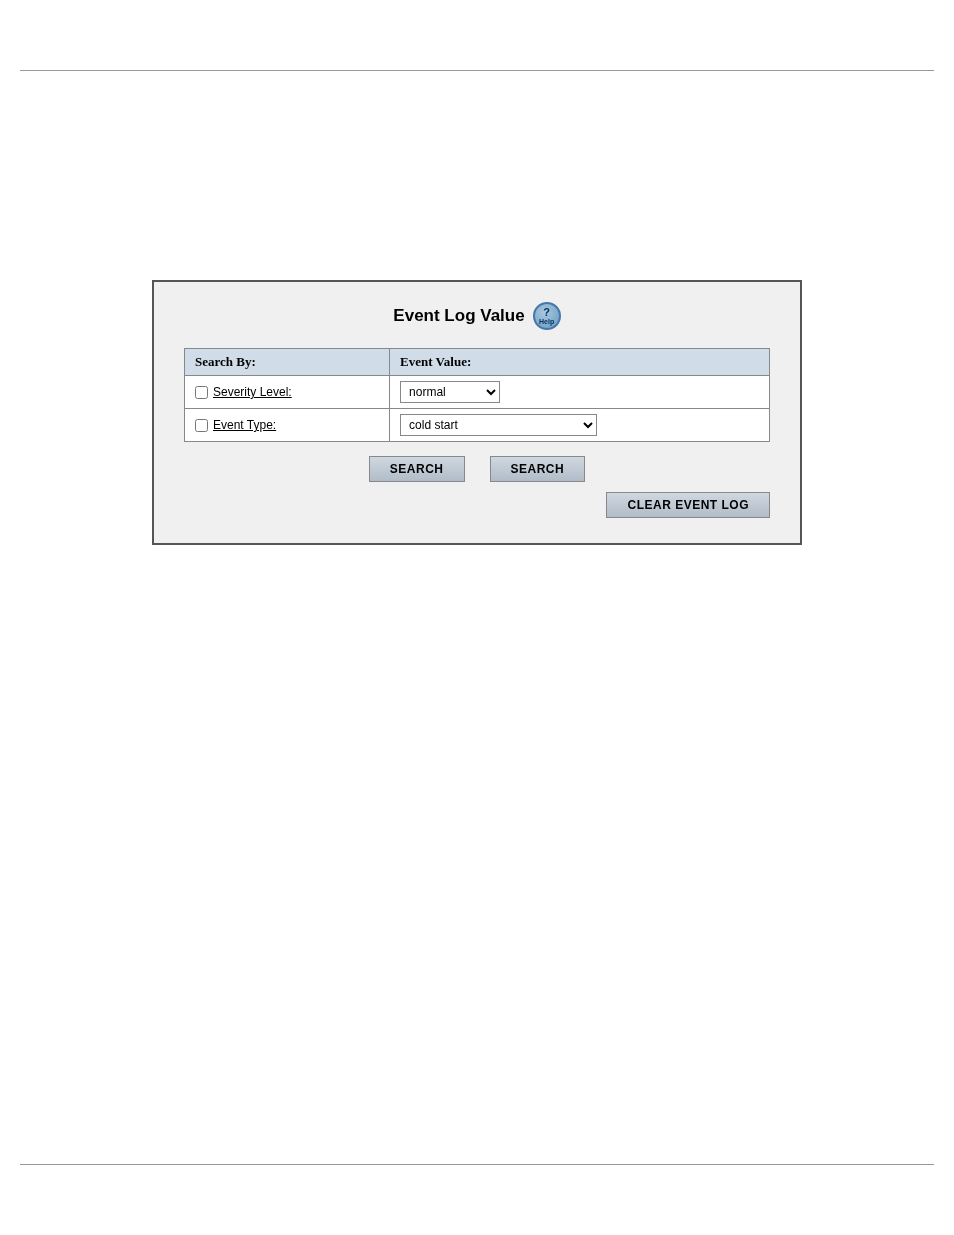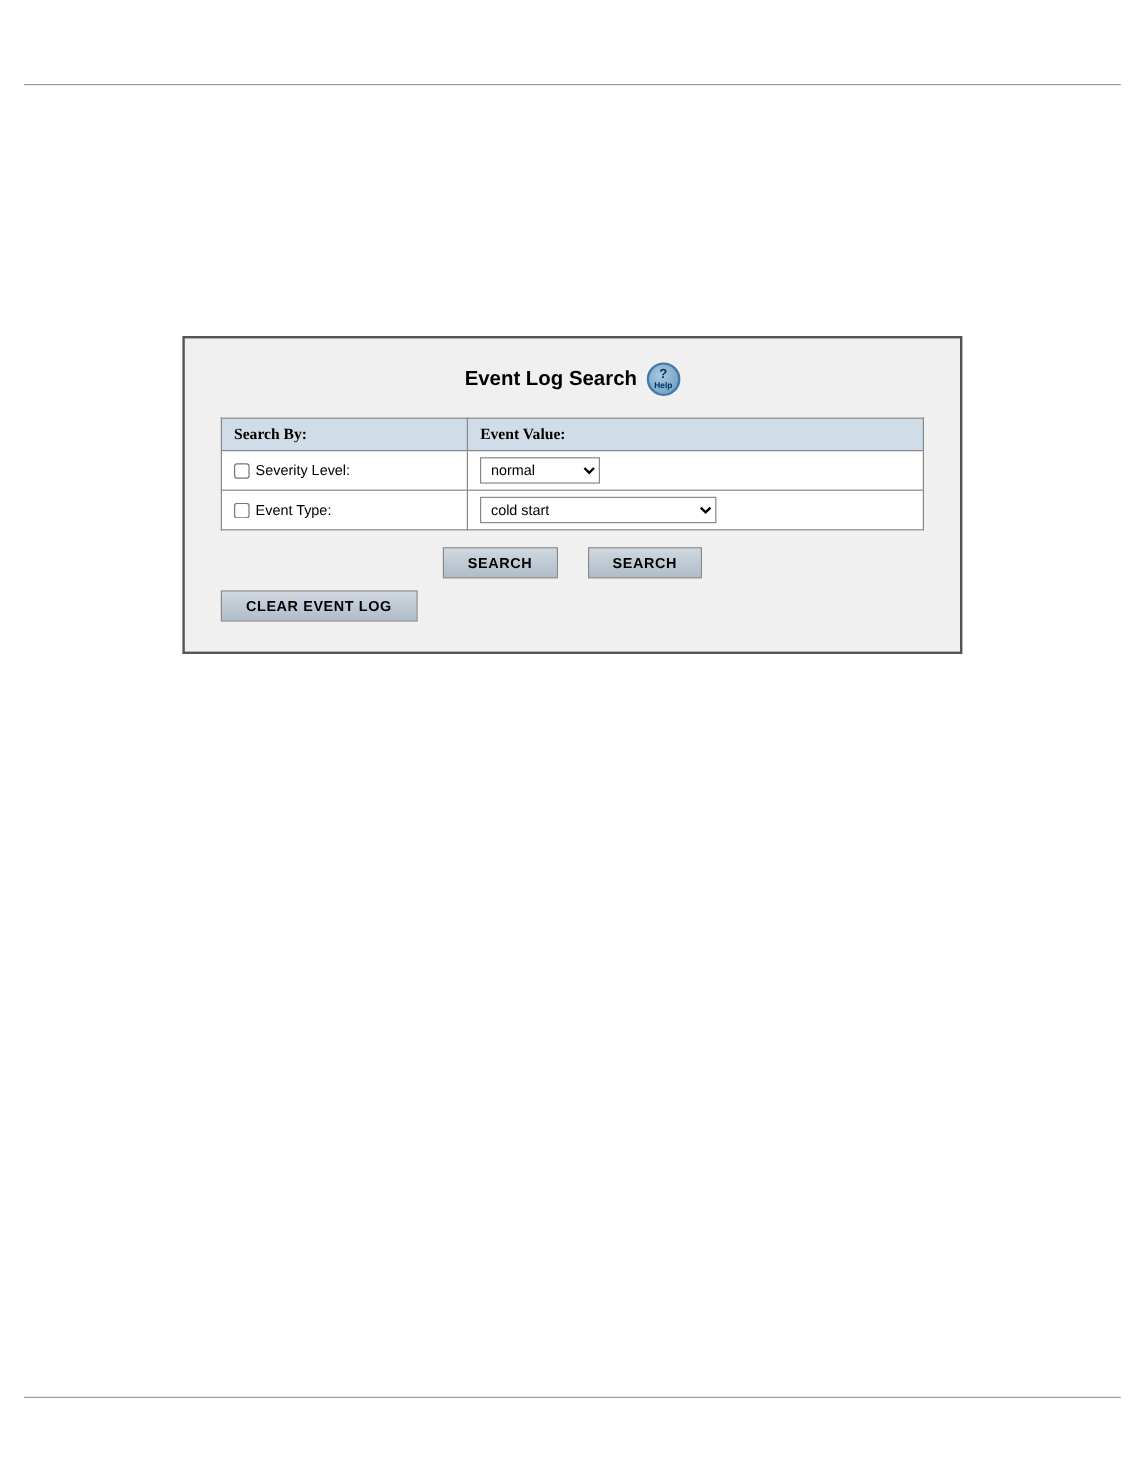--- a/index.html
+++ b/index.html
@@ -123,20 +123,21 @@
       background-color: #ffffff;
       white-space: nowrap;
     }
 
     .checkbox-label {
       display: flex;
       align-items: center;
       gap: 5px;
       font-size: 12px;
       color: #000000;
+      text-decoration: underline;
     }
 
     .checkbox-label input[type="checkbox"] {
       width: 13px;
       height: 13px;
       cursor: pointer;
     }
 
     .value-cell {
       background-color: #ffffff;
@@ -160,21 +161,21 @@
 
     .buttons-row {
       display: flex;
       justify-content: center;
       gap: 25px;
       margin-bottom: 10px;
     }
 
     .clear-row {
       display: flex;
-      justify-content: flex-start;
+      justify-content: flex-end;
     }
 
     .btn {
       padding: 5px 20px;
       font-size: 12px;
       font-weight: bold;
       letter-spacing: 0.5px;
       background: linear-gradient(to bottom, #d0d8e0, #b0bcc8);
       border: 1px solid #888888;
       cursor: pointer;
@@ -189,21 +190,21 @@
   </style>
 </head>
 <body>
 
 <div class="top-rule"></div>
 
 <div class="page-content">
   <div class="dialog-box">
 
     <div class="dialog-title-row">
-      <span class="dialog-title">Event Log Search</span>
+      <span class="dialog-title">Event Log Value</span>
       <div class="help-icon" title="Help">
         <span class="q-mark">?</span>
         <span class="help-text">Help</span>
       </div>
     </div>
 
     <table class="search-table">
       <thead>
         <tr>
           <th>Search By:</th>

